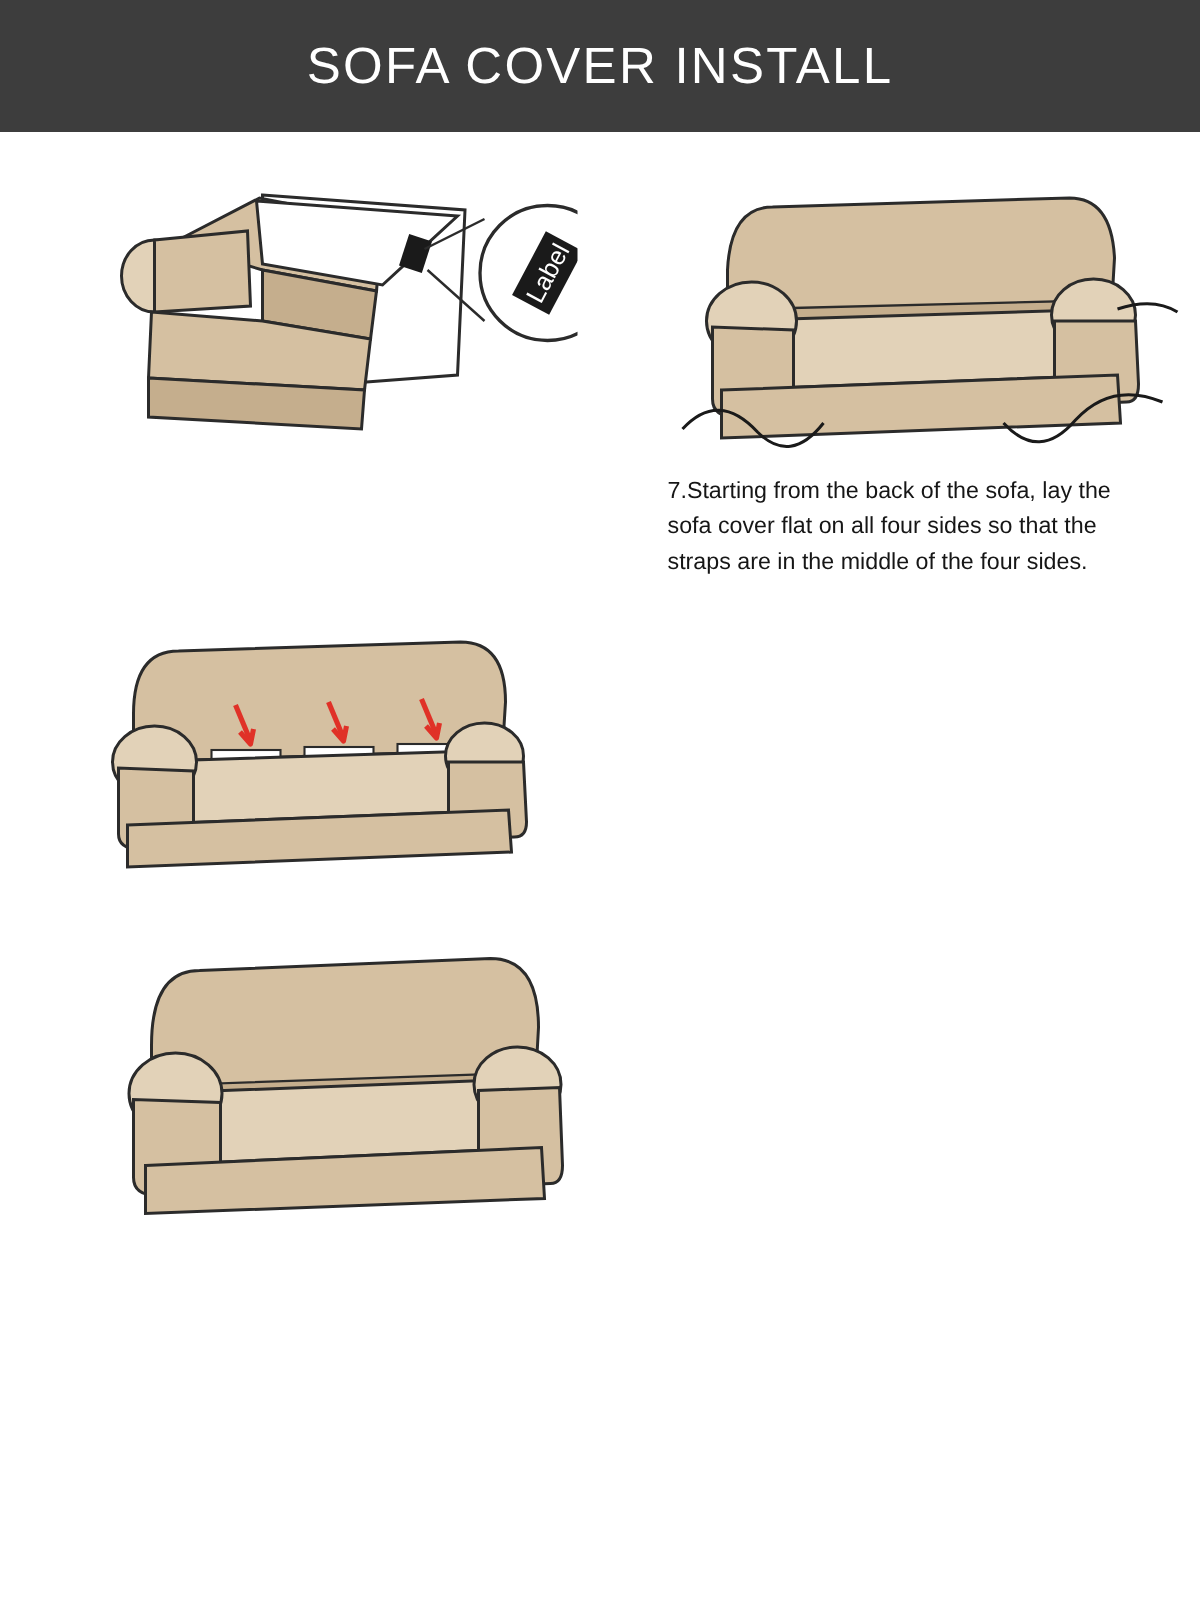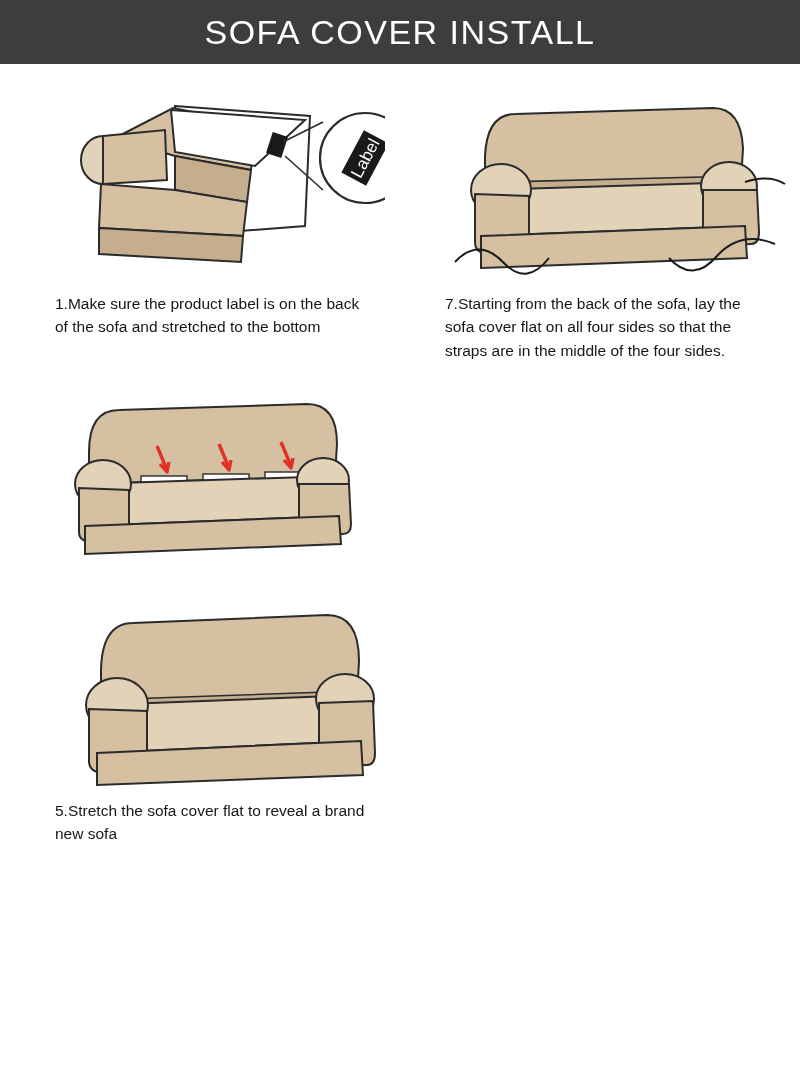--- a/index.html
+++ b/index.html
@@ -10,21 +10,21 @@
   body {
     width: 800px;
     height: 1066px;
     font-family: "Liberation Sans", sans-serif;
     color: #1a1a1a;
     position: relative;
     overflow: hidden;
   }
   .header {
     width: 800px;
-    height: 64px;
+    height: 88px;
     background: #3d3d3d;
     display: flex;
     align-items: center;
     justify-content: center;
   }
   .header-title {
     color: #ffffff;
     font-size: 34px;
     letter-spacing: 1.5px;
     font-weight: 400;
@@ -98,21 +98,20 @@
           <line x1="228" y1="56" x2="268" y2="36" stroke="#2b2b2b" stroke-width="1.6"></line>
           <line x1="230" y1="70" x2="268" y2="104" stroke="#2b2b2b" stroke-width="1.6"></line>
 
           <circle cx="310" cy="72" r="45" fill="#ffffff" stroke="#2b2b2b" stroke-width="2.2"></circle>
           <g transform="rotate(-62 310 72)">
             <rect x="286" y="58" width="48" height="28" fill="#1a1a1a"></rect>
             <text x="310" y="78" font-family="Liberation Sans, sans-serif" font-size="17" fill="#ffffff" text-anchor="middle">Label</text>
           </g>
         </svg>
       </div>
-      <div class="caption">1.Make sure the product label is on the back of the sofa and stretched to the bottom</div>
     </div>
 
     <div class="cell right">
       <div class="figure">
         <svg width="345" height="200" viewBox="0 0 345 200">
 
           <path d="M40 70 Q42 28 70 28 L268 22 Q296 22 298 62 L296 96 L40 104 Z" fill="#d5c0a1" stroke="#2b2b2b" stroke-width="2"></path>
           <path d="M58 96 L296 90 L294 104 L58 110 Z" fill="#c5ae8d" stroke="#2b2b2b" stroke-width="1.6"></path>
 
           <path d="M38 104 L298 96 L300 140 L36 150 Z" fill="#e2d2b8" stroke="#2b2b2b" stroke-width="2"></path>
@@ -179,18 +178,17 @@
           <path d="M44 112 L304 102 L306 148 L42 160 Z" fill="#e2d2b8" stroke="#2b2b2b" stroke-width="2"></path>
 
           <ellipse cx="62" cy="112" rx="31" ry="27" fill="#e2d2b8" stroke="#2b2b2b" stroke-width="2"></ellipse>
           <ellipse cx="290" cy="106" rx="29" ry="25" fill="#e2d2b8" stroke="#2b2b2b" stroke-width="2"></ellipse>
           <path d="M34 116 L34 168 Q34 180 50 180 L92 178 L92 118 Z" fill="#d5c0a1" stroke="#2b2b2b" stroke-width="2"></path>
           <path d="M264 110 L264 174 L312 172 Q320 172 320 160 L318 108 Z" fill="#d5c0a1" stroke="#2b2b2b" stroke-width="2"></path>
 
           <path d="M42 160 L306 148 L308 182 L42 192 Z" fill="#d5c0a1" stroke="#2b2b2b" stroke-width="2"></path>
         </svg>
       </div>
-      <div class="caption">5.Stretch the sofa cover flat to reveal a brand new sofa</div>
     </div>
     <div class="cell right"></div>
   </div>
 
 </div>
 
 </body></html>

